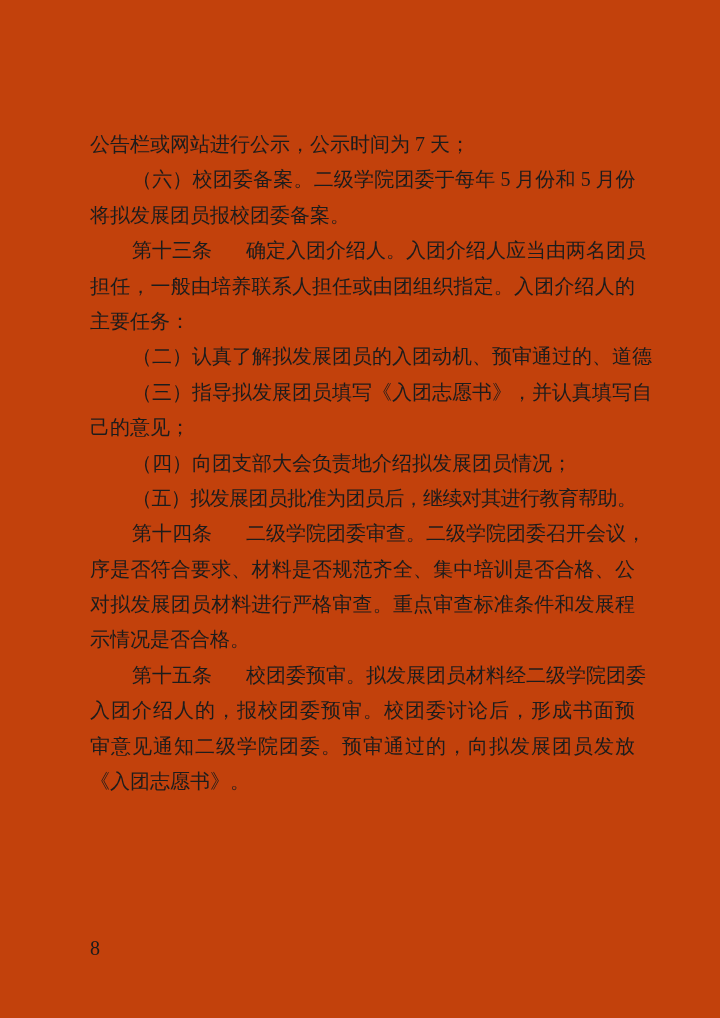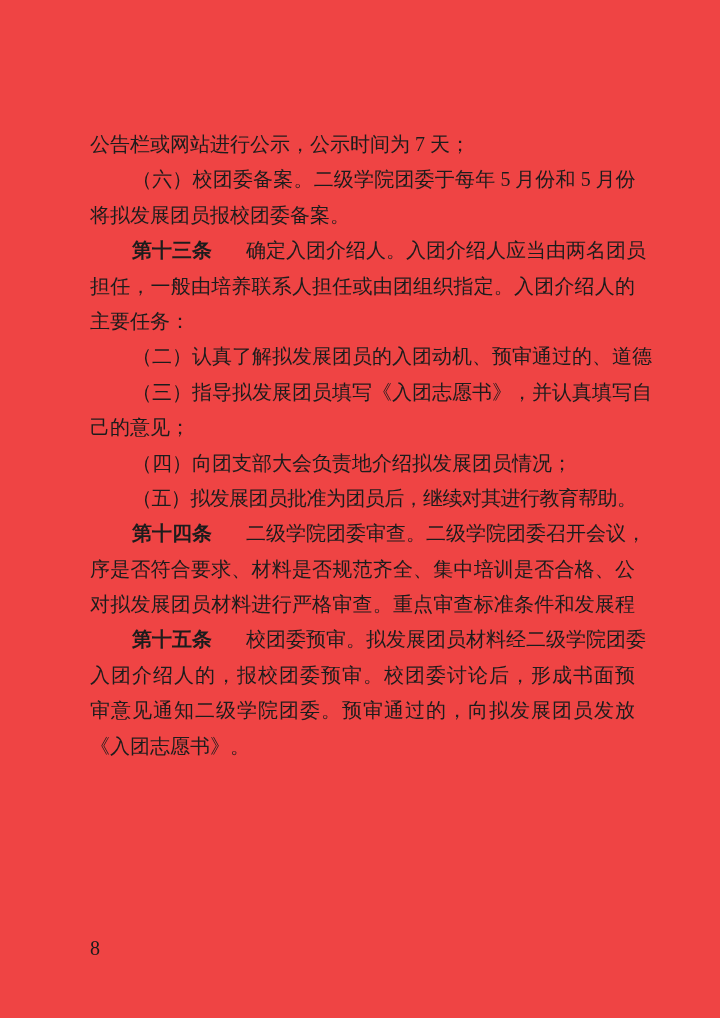--- a/index.html
+++ b/index.html
@@ -4,21 +4,21 @@
 <style>
   html, body {
     margin: 0;
     padding: 0;
     background: #ffffff;
   }
   .page {
     position: relative;
     width: 720px;
     height: 1018px;
-    background: #ef4444;
+    background: #c2410c;
     overflow: hidden;
     font-family: "Liberation Serif", "DejaVu Serif", serif;
     color: #1c1c1c;
   }
   .doc-body {
     position: absolute;
     left: 90px;
     top: 127px;
     width: 545px;
   }
@@ -30,21 +30,21 @@
     text-align: left;
     color: #1c1c1c;
   }
   .line.ind { text-indent: 42px; }
   .line.j {
     text-align: justify;
     text-align-last: justify;
   }
   .line.cmp { letter-spacing: -0.6px; }
   .head {
-    font-weight: bold;
+    font-weight: normal;
     margin-right: 34px;
   }
   .page-number {
     position: absolute;
     left: 90px;
     top: 936px;
     font-size: 20px;
     line-height: 24px;
     color: #1c1c1c;
   }
@@ -61,19 +61,20 @@
       <div class="line j"><span>担任，一般由培养联系人担任或由团组织指定。入团介绍人的</span></div>
       <div class="line"><span>主要任务：</span></div>
       <div class="line ind j"><span>（二）认真了解拟发展团员的入团动机、预审通过的、道德</span></div>
       <div class="line ind j"><span>（三）指导拟发展团员填写《入团志愿书》，并认真填写自</span></div>
       <div class="line"><span>己的意见；</span></div>
       <div class="line ind"><span>（四）向团支部大会负责地介绍拟发展团员情况；</span></div>
       <div class="line ind cmp"><span>（五）拟发展团员批准为团员后，继续对其进行教育帮助。</span></div>
       <div class="line ind j"><span class="head">第十四条</span><span>二级学院团委审查。二级学院团委召开会议，</span></div>
       <div class="line j"><span>序是否符合要求、材料是否规范齐全、集中培训是否合格、公</span></div>
       <div class="line j"><span>对拟发展团员材料进行严格审查。重点审查标准条件和发展程</span></div>
+      <div class="line"><span>示情况是否合格。</span></div>
       <div class="line ind j"><span class="head">第十五条</span><span>校团委预审。拟发展团员材料经二级学院团委</span></div>
       <div class="line j"><span>入团介绍人的，报校团委预审。校团委讨论后，形成书面预</span></div>
       <div class="line j"><span>审意见通知二级学院团委。预审通过的，向拟发展团员发放</span></div>
       <div class="line"><span>《入团志愿书》。</span></div>
     </div>
   <div class="page-number">8</div>
 </div>
 
 </body></html>

